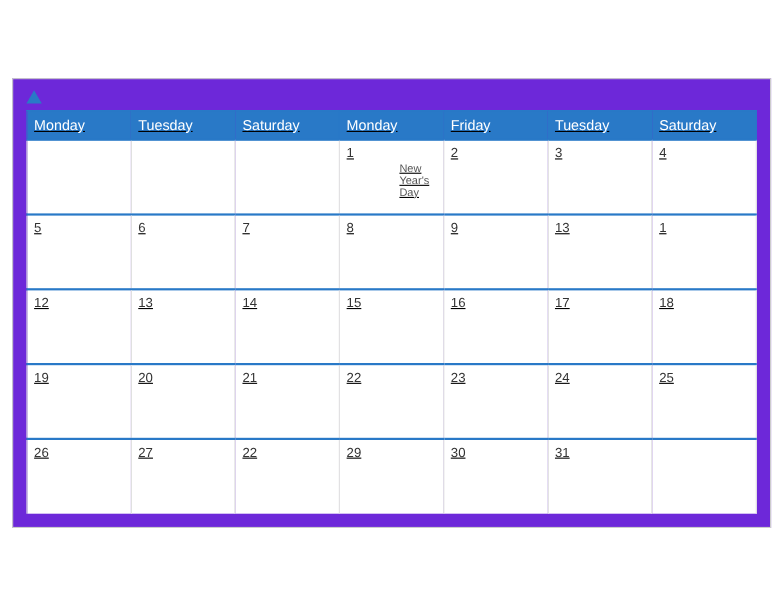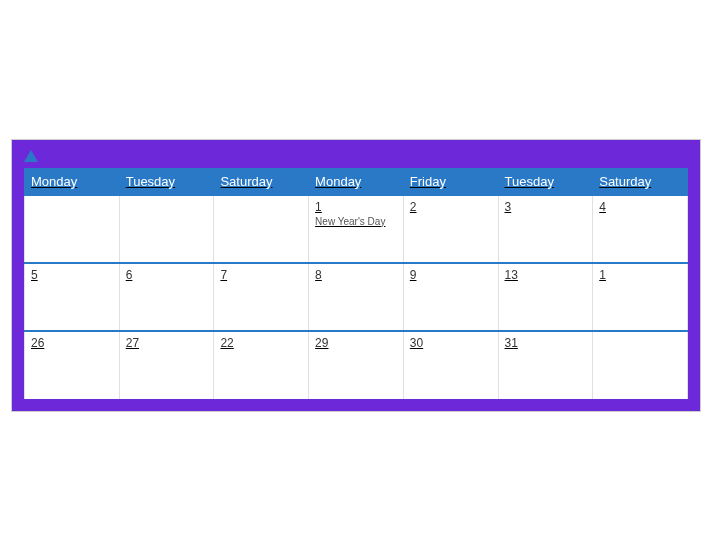--- a/index.html
+++ b/index.html
@@ -97,20 +97,21 @@
     .day-num {
       font-size: 12px;
       color: #333;
       display: block;
     }
     .day-event {
       font-size: 10px;
       color: #555;
       display: block;
       margin-top: 2px;
+      margin-left: 48px;
     }
     .last-row td {
       border-bottom: 1px solid #e0e0e0;
       margin-left: 32px;
     }
   </style>
 </head>
 <body>
 
 <div class="calendar-wrapper">
@@ -173,20 +174,66 @@
           <td>
             <span class="day-num">9</span>
           </td>
           <td>
             <span class="day-num">13</span>
           </td>
           <td>
             <span class="day-num">1</span>
           </td>
         </tr>
+        <tr>
+          <td>
+            <span class="day-num">12</span>
+          </td>
+          <td>
+            <span class="day-num">13</span>
+          </td>
+          <td>
+            <span class="day-num">14</span>
+          </td>
+          <td>
+            <span class="day-num">15</span>
+          </td>
+          <td>
+            <span class="day-num">16</span>
+          </td>
+          <td>
+            <span class="day-num">17</span>
+          </td>
+          <td>
+            <span class="day-num">18</span>
+          </td>
+        </tr>
+        <tr>
+          <td>
+            <span class="day-num">19</span>
+          </td>
+          <td>
+            <span class="day-num">20</span>
+          </td>
+          <td>
+            <span class="day-num">21</span>
+          </td>
+          <td>
+            <span class="day-num">22</span>
+          </td>
+          <td>
+            <span class="day-num">23</span>
+          </td>
+          <td>
+            <span class="day-num">24</span>
+          </td>
+          <td>
+            <span class="day-num">25</span>
+          </td>
+        </tr>
         <tr class="last-row">
           <td>
             <span class="day-num">26</span>
           </td>
           <td>
             <span class="day-num">27</span>
           </td>
           <td>
             <span class="day-num">22</span>
           </td>

